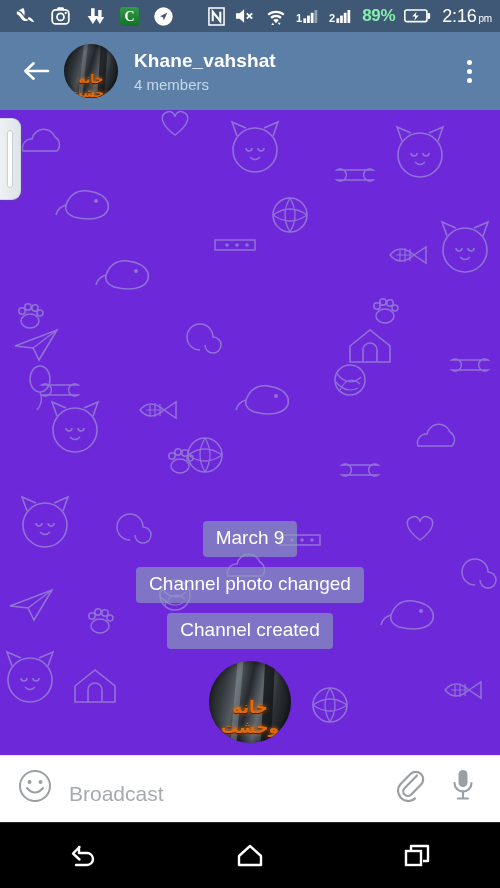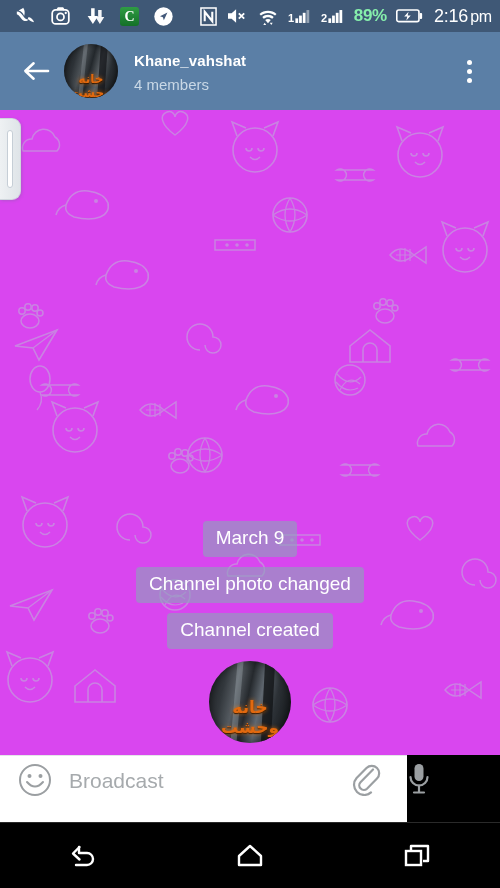--- a/index.html
+++ b/index.html
@@ -35,21 +35,21 @@
     font-family: "Liberation Serif", serif;
   }
   .sb-pct {
     font-size: 17px; font-weight: bold; letter-spacing: -0.3px;
     color: #86efac; font-family: "Liberation Sans", sans-serif;
   }
   .sb-time {
     font-size: 18px; color: #ffffff; letter-spacing: -0.2px;
     margin-left: 2px;
   }
-  .sb-time .ampm { font-size: 16px; margin-left: 2px; }
+  .sb-time .ampm { font-size: 10px; margin-left: 2px; }
 
   
   .header {
     position: absolute; top: 32px; left: 0;
     width: 500px; height: 78px;
     background: #5b7fa6;
     display: flex; align-items: center;
     padding: 0 14px 0 16px;
   }
   .back-btn {
@@ -86,38 +86,38 @@
     font-family: "DejaVu Sans", sans-serif;
     font-size: 12px; font-weight: bold;
     color: #e1690f;
     text-shadow: 0 0 4px rgba(255,120,0,0.8), 0 1px 1px #000;
     direction: rtl; z-index: 2;
     letter-spacing: -0.5px;
     margin-top: 16px;
   }
   .head-texts { margin-left: 16px; display: flex; flex-direction: column; justify-content: center; }
   .head-title {
-    font-size: 15px; font-weight: bold; color: #ffffff;
+    font-size: 19px; font-weight: bold; color: #ffffff;
     letter-spacing: 0.1px; line-height: 25px;
   }
   .head-sub {
     font-size: 15px; color: #c9d8e6; line-height: 20px; margin-top: 2px;
   }
   .menu-btn {
     margin-left: auto; width: 34px; height: 44px;
     display: flex; flex-direction: column; align-items: center; justify-content: center;
     gap: 4px; flex: 0 0 auto;
   }
   .menu-btn i { width: 5px; height: 5px; border-radius: 50%; background: #fff; display: block; }
 
   
   .chat {
     position: absolute; top: 110px; left: 0;
     width: 500px; height: 645px;
-    background: #d946ef;
+    background: #6d28d9;
     overflow: hidden;
     text-decoration: underline;
   }
   .doodles { position: absolute; inset: 0; opacity: 0.55; }
 
   .drawer-tab {
     position: absolute; left: 0; top: 8px;
     width: 21px; height: 82px;
     background: linear-gradient(90deg,#eef1f3,#dfe4e8);
     border-radius: 0 9px 9px 0;
@@ -167,24 +167,24 @@
     position: absolute; left: 66%; top: -10%;
     width: 10px; height: 120%;
     background: rgba(18,20,22,0.8);
     transform: rotate(3deg);
   }
   .photo-msg .avatar-text { font-size: 17px; }
 
   
   .inputbar {
     position: absolute; top: 755px; left: 0;
-    width: 407px; height: 67px;
+    width: 500px; height: 67px;
     background: #ffffff;
     border-top: 1px solid #e3e6e8;
-    display: flex; align-items: center;
+    display: flex; align-items: flex-end;
     padding: 0 18px 16px 17px;
   }
   .emoji-btn { width: 38px; height: 38px; flex: 0 0 auto; }
   .msg-input {
     flex: 1 1 auto; border: none; outline: none;
     font-size: 21px; color: #222; margin-left: 14px;
     background: transparent; font-family: "Liberation Sans", sans-serif;
   }
   .msg-input::placeholder { color: #a6aaad; }
   .attach-btn { width: 34px; height: 38px; margin-left: 10px; flex: 0 0 auto; }

